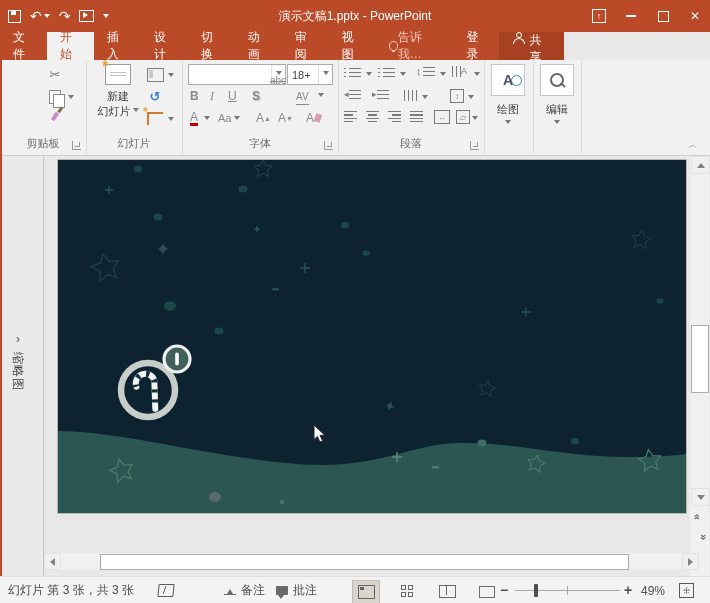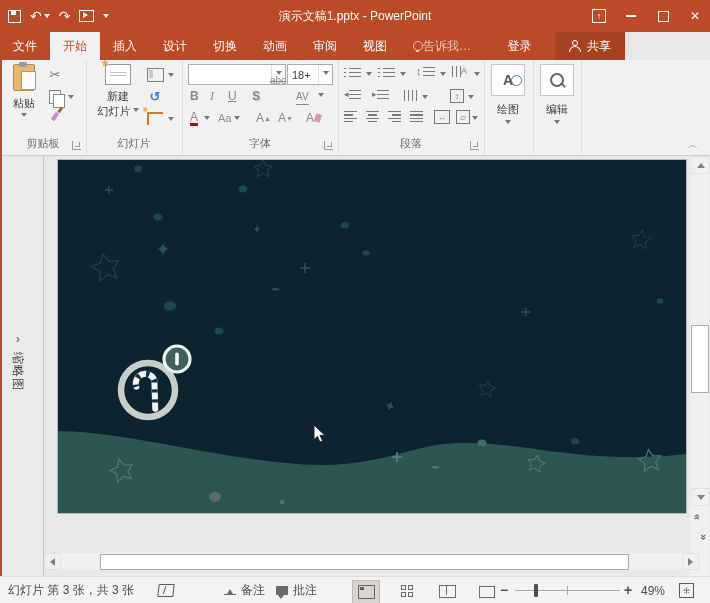--- a/index.html
+++ b/index.html
@@ -17,27 +17,27 @@
   .ico-save{width:11px;height:11px;border:1.5px solid #fff;position:relative;}
   .ico-save:before{content:"";position:absolute;left:2px;top:0;width:5px;height:4px;background:#fff;}
   .ico-mon{width:13px;height:10px;border:1.5px solid #fff;position:relative;display:inline-block;}
   .ico-mon:before{content:"";position:absolute;left:3px;top:1px;border:3px solid transparent;border-left:5px solid #fff;}
   .ico-ribopt{width:12px;height:12px;border:1.5px solid #fff;display:flex;align-items:center;justify-content:center;font-size:9px;}
   .ico-min{width:10px;height:2px;background:#fff;}
   .ico-max{width:9px;height:9px;border:1.5px solid #fff;}
   .dd{width:0;height:0;border:3px solid transparent;border-top:4px solid #fff;margin-top:3px;}
   .ddg{width:0;height:0;border:3px solid transparent;border-top:4px solid #777;display:inline-block;vertical-align:middle;}
   
-  .trow{position:absolute;left:0;top:32px;width:625px;height:28px;background:#bb4a28;display:flex;align-items:stretch;}
+  .trow{position:absolute;left:0;top:32px;width:564px;height:28px;background:#bb4a28;display:flex;align-items:stretch;}
   .tab{display:flex;align-items:center;padding:0 13px;color:#fff;font-size:12px;cursor:default;}
   .tab.active{background:#f1f1f1;color:#c24d28;}
   .tab.tellme{color:#f2c7b8;}
   .bulb{width:8px;height:8px;border:1.5px solid #f2c7b8;border-radius:50%;position:relative;}
   .bulb:after{content:"";position:absolute;left:2px;top:8px;width:3px;height:2px;background:#f2c7b8;}
-  .share-zone{margin-left:auto;display:flex;align-items:center;background:#a84022;padding:0 14px;gap:6px;color:#fff;font-size:12px;}
+  .share-zone{margin-left:auto;display:flex;background:#a84022;padding:0 14px;gap:6px;color:#fff;font-size:12px;}
   .person{width:12px;height:12px;position:relative;}
   .person:before{content:"";position:absolute;left:3px;top:0;width:6px;height:6px;border:1.4px solid #fff;border-radius:50%;box-sizing:border-box;}
   .person:after{content:"";position:absolute;left:0;top:6px;width:12px;height:6px;border:1.4px solid #fff;border-bottom:none;border-radius:7px 7px 0 0;box-sizing:border-box;}
   
   .ribbon{position:absolute;left:0;top:60px;width:710px;height:95px;background:#f1f1f1;border-bottom:1px solid #cfcfcf;}
   .grp{position:absolute;top:0;height:94px;border-right:1px solid #dcdcdc;}
   .grp-label{position:absolute;bottom:3px;left:0;right:0;text-align:center;font-size:11px;color:#6e6e6e;}
   .launcher{position:absolute;bottom:4px;right:5px;width:8px;height:8px;border-left:1px solid #9a9a9a;border-bottom:1px solid #9a9a9a;}
   .launcher:after{content:"";position:absolute;right:1px;top:1px;width:4px;height:4px;border-right:1px solid #9a9a9a;border-bottom:1px solid #9a9a9a;}
   .bigbtn{position:absolute;display:flex;flex-direction:column;align-items:center;font-size:11px;color:#3c3c3c;}
@@ -172,27 +172,20 @@
     </span>
     <span class="share-zone">
       <span class="person"></span>
       <span>共享</span>
     </span>
   </div>
 
   <div class="ribbon">
 
     <div class="grp" style="left:0;width:86px">
-      <div class="bigbtn" style="left:8px;top:4px;width:32px">
-        <span class="clipb">
-            <span class="pg2"></span>
-          </span>
-        <span style="margin-top:5px">粘贴</span>
-        <span class="ddg" style="margin-top:2px"></span>
-      </div>
       <div class="sbtn" style="left:46px;top:8px;width:18px">
         <span class="gl">✂</span>
       </div>
       <div class="sbtn" style="left:46px;top:30px;width:18px">
         <span class="pgico b"></span>
       </div>
       <span class="ddg abs" style="left:68px;top:35px"></span>
       <div class="sbtn" style="left:46px;top:52px;width:18px">
         <span class="brush"></span>
       </div>

